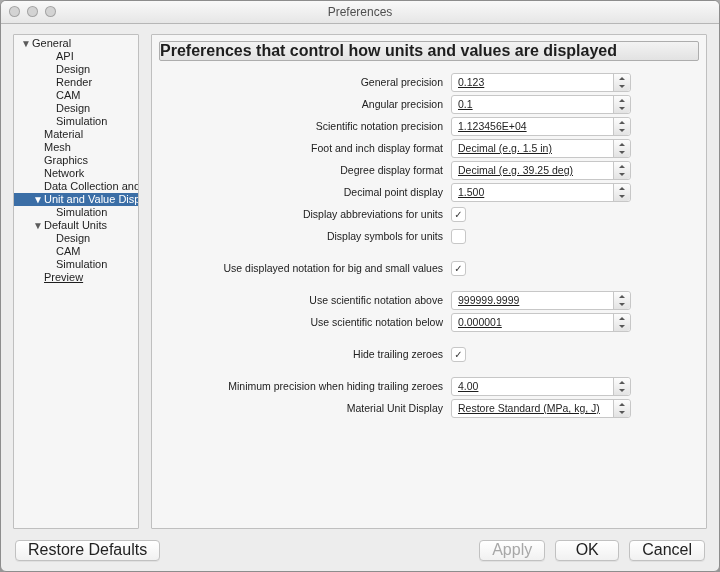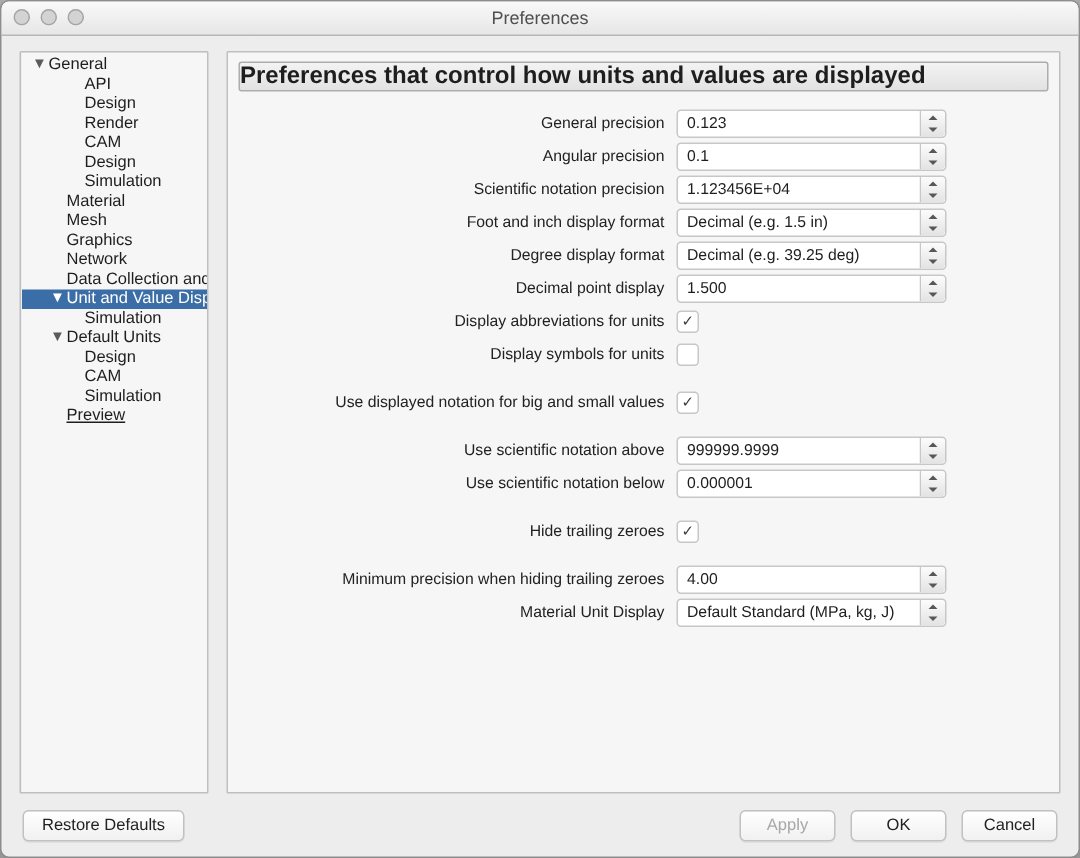--- a/index.html
+++ b/index.html
@@ -61,21 +61,21 @@
   }
   .form-row{display:flex;align-items:center;height:22px;margin:0 2px;}
   .form-gap{height:10px;}
   .form-label{flex:0 0 282px;text-align:right;padding-right:8px;font-size:10.5px;color:#222;}
   .form-ctrl{flex:0 0 180px;display:flex;align-items:center;}
   .select,.textin{
     height:19px;width:100%;box-sizing:border-box;position:relative;
     background:var(--field-bg);border:1px solid var(--field-border);border-radius:3px;
     display:flex;align-items:center;font-size:10.5px;
   }
-  .select .value,.textin .value{flex:1;padding:0 6px;white-space:nowrap;overflow:hidden;text-overflow:ellipsis;}
+  .select .value,.textin .value{flex:1;padding:0 6px;white-space:nowrap;overflow:hidden;text-overflow:ellipsis;text-decoration:underline;}
   .select .arrows{
     flex:0 0 16px;align-self:stretch;
     background:linear-gradient(#fcfcfc,#e3e3e3);border-left:1px solid var(--field-border);
     border-top-right-radius:3px;border-bottom-right-radius:3px;position:relative;
   }
   .select .arrows::before,.select .arrows::after{
     content:"";position:absolute;left:50%;transform:translateX(-50%);
     border-left:3px solid transparent;border-right:3px solid transparent;
   }
   .select .arrows::before{top:3px;border-bottom:3.5px solid #575757;}
@@ -84,21 +84,21 @@
     width:13px;height:13px;border:1px solid var(--field-border);border-radius:3px;background:#fff;
     display:flex;align-items:center;justify-content:center;font-size:10px;color:#3a3a3a;
   }
   .footer{
     flex:0 0 42px;display:flex;align-items:center;padding:0 14px;gap:10px;
   }
   .footer .spacer{flex:1;}
   .btn{
     height:21px;min-width:64px;padding:0 12px;box-sizing:border-box;
     background:linear-gradient(#ffffff,#f1f1f1);border:1px solid var(--btn-border);border-radius:4px;
-    font-size:11px;color:#222;display:flex;align-items:center;justify-content:center;cursor:default;
+    font-size:16px;color:#222;display:flex;align-items:center;justify-content:center;cursor:default;
     box-shadow:0 1px 0 rgba(0,0,0,0.05);
   }
   .btn.disabled{color:var(--btn-disabled);}
   .btn.restore{min-width:100px;}
 </style>
 </head>
 <body>
 
 <div class="window">
 
@@ -307,21 +307,21 @@
               <div class="select">
                 <div class="value">4.00</div>
                 <div class="arrows"></div>
               </div>
             </div>
           </div>
           <div class="form-row">
             <div class="form-label">Material Unit Display</div>
             <div class="form-ctrl">
               <div class="select">
-                <div class="value">Default Standard (MPa, kg, J)</div>
+                <div class="value">Restore Standard (MPa, kg, J)</div>
                 <div class="arrows"></div>
               </div>
             </div>
           </div>
         </div>
     </div>
 
   </div>
 
   <div class="footer">

